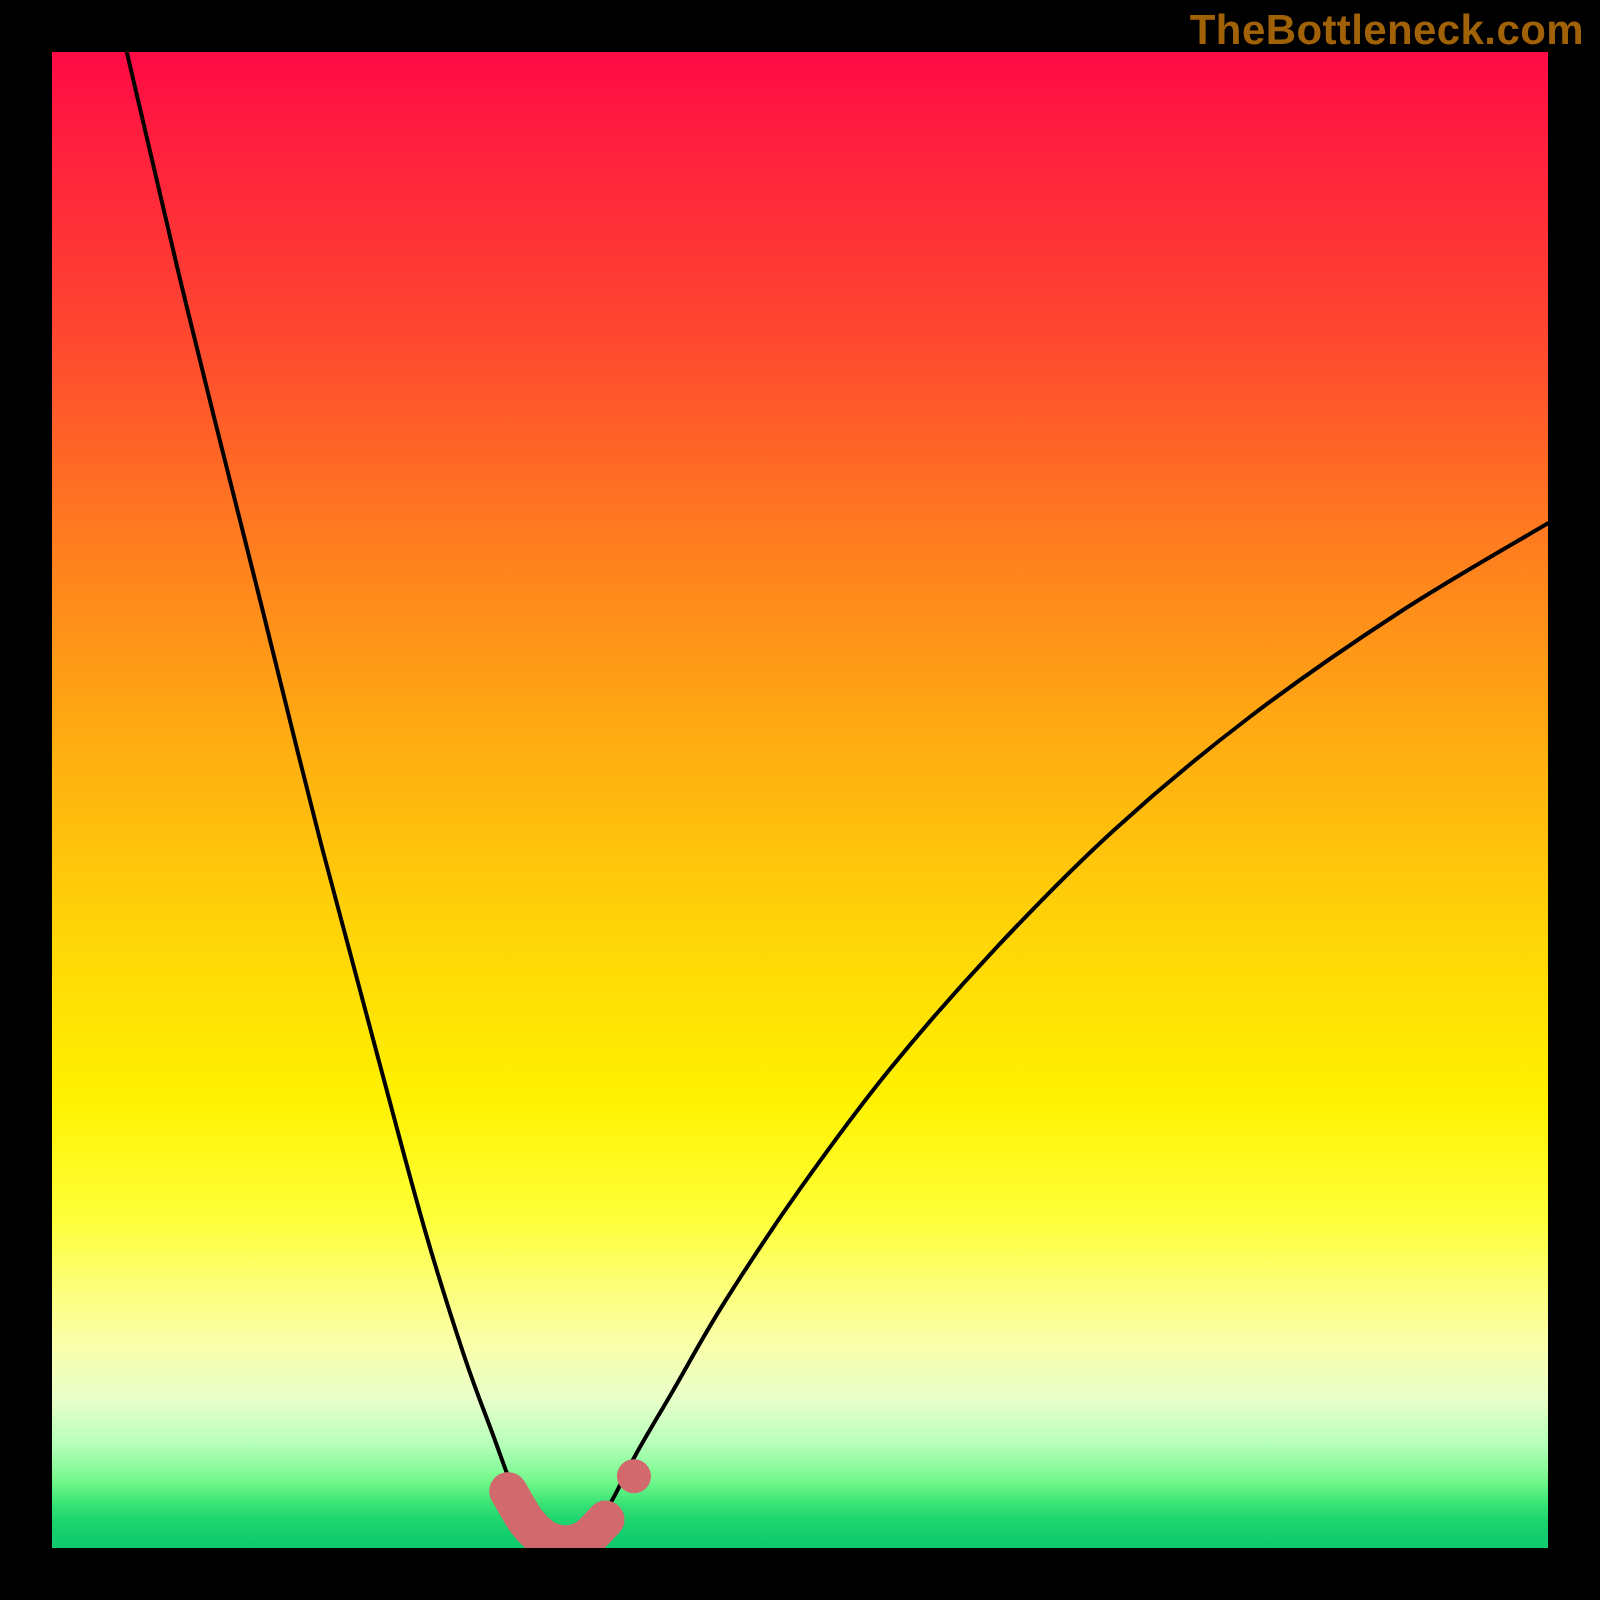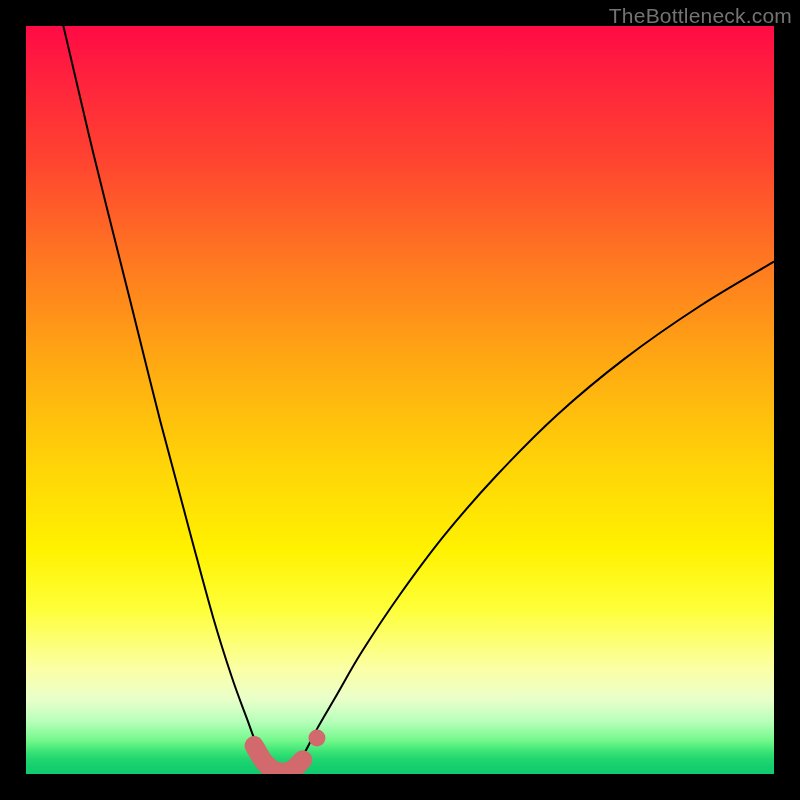--- a/index.html
+++ b/index.html
@@ -33,23 +33,23 @@
       #3ae475 97%,
       #20d66f 98%,
       #15cf6e 99%,
       #0fca6f 100%
     );
   }
   .watermark {
     position: absolute;
     top: 4px;
     right: 8px;
-    color: #737373;
+    color: #a16207;
     font-size: 21px;
-    font-weight: 400;
+    font-weight: 700;
     letter-spacing: 0.2px;
     user-select: none;
   }
   svg.curves {
     position: absolute;
     left: 0;
     top: 0;
   }
 </style>
 </head>

